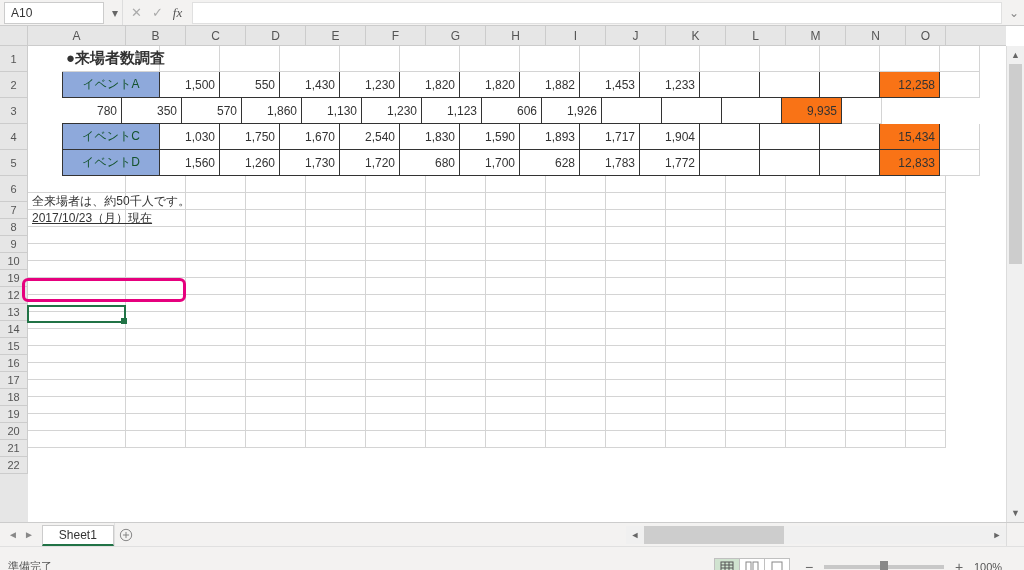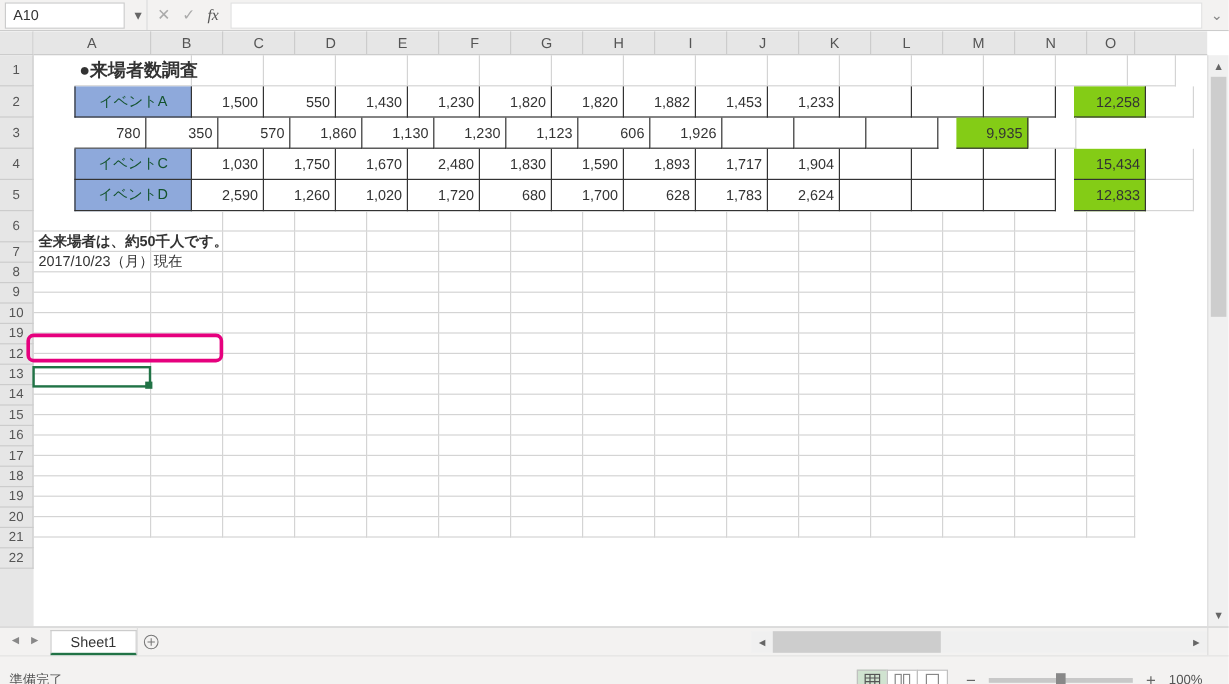--- a/index.html
+++ b/index.html
@@ -32,21 +32,21 @@
 
 .cA { width: 98px; }
 .cB,.cC,.cD,.cE,.cF,.cG,.cH,.cI,.cJ,.cK,.cL,.cM,.cN { width: 60px; }
 .cO { width: 40px; }
 
 .title-cell { font-weight: bold; font-size: 15px; }
 .hdr { background: #8ea9db; color: #fff; justify-content: center; border-right: 1px solid #333 !important; border-bottom: 1px solid #333 !important; border-top: 1px solid #333; }
 .hdr.first { border-left: 1px solid #333; }
 .rowlbl { background: #8ea9db; color: #14532d; justify-content: center; border: 1px solid #333 !important; border-top: none !important; }
 .num { justify-content: flex-end; border-right: 1px solid #333 !important; border-bottom: 1px solid #333 !important; }
-.total { background: #84cc16; justify-content: flex-end; border-right: 1px solid #333 !important; border-bottom: 1px solid #333 !important; margin-left: 15px; }
+.total { background: #f97316; justify-content: flex-end; border-right: 1px solid #333 !important; border-bottom: 1px solid #333 !important; }
 
 .note8 { font-size: 12px; overflow: visible; z-index: 2; position: relative; }
 .note9 { font-size: 12px; overflow: visible; z-index: 2; position: relative; }
 
 
 .highlight-box { position: absolute; left: 22px; top: 252px; width: 164px; height: 24px; border: 3px solid #e6007e; border-radius: 6px; z-index: 5; pointer-events: none; }
 
 
 .active-cursor { position: absolute; left: 27px; top: 279px; width: 99px; height: 18px; border: 2px solid #217346; z-index: 6; pointer-events: none; }
 .active-cursor::after { content: ""; position: absolute; right: -3px; bottom: -3px; width: 6px; height: 6px; background: #217346; }
@@ -191,43 +191,43 @@
         <div class="cell cL num"></div>
         <div class="cell cM num"></div>
         <div class="cell cN total">9,935</div>
         <div class="cell cO"></div>
       </div>
       <div class="row datah">
         <div class="cell cA rowlbl">イベントC</div>
         <div class="cell cB num">1,030</div>
         <div class="cell cC num">1,750</div>
         <div class="cell cD num">1,670</div>
-        <div class="cell cE num">2,480</div>
+        <div class="cell cE num">2,540</div>
         <div class="cell cF num">1,830</div>
         <div class="cell cG num">1,590</div>
         <div class="cell cH num">1,893</div>
         <div class="cell cI num">1,717</div>
         <div class="cell cJ num">1,904</div>
         <div class="cell cK num"></div>
         <div class="cell cL num"></div>
         <div class="cell cM num"></div>
         <div class="cell cN total">15,434</div>
         <div class="cell cO"></div>
       </div>
       <div class="row datah">
         <div class="cell cA rowlbl">イベントD</div>
-        <div class="cell cB num">2,590</div>
+        <div class="cell cB num">1,560</div>
         <div class="cell cC num">1,260</div>
-        <div class="cell cD num">1,020</div>
+        <div class="cell cD num">1,730</div>
         <div class="cell cE num">1,720</div>
         <div class="cell cF num">680</div>
         <div class="cell cG num">1,700</div>
         <div class="cell cH num">628</div>
         <div class="cell cI num">1,783</div>
-        <div class="cell cJ num">2,624</div>
+        <div class="cell cJ num">1,772</div>
         <div class="cell cK num"></div>
         <div class="cell cL num"></div>
         <div class="cell cM num"></div>
         <div class="cell cN total">12,833</div>
         <div class="cell cO"></div>
       </div>
       <div class="row">
         <div class="cell cA"></div>
         <div class="cell cB"></div>
         <div class="cell cC"></div>
@@ -238,38 +238,38 @@
         <div class="cell cH"></div>
         <div class="cell cI"></div>
         <div class="cell cJ"></div>
         <div class="cell cK"></div>
         <div class="cell cL"></div>
         <div class="cell cM"></div>
         <div class="cell cN"></div>
         <div class="cell cO"></div>
       </div>
       <div class="row">
-        <div class="cell cA note8" style="overflow: visible; font-weight: bold;">全来場者は、約50千人です。</div>
-        <div class="cell cB"></div>
-        <div class="cell cC"></div>
-        <div class="cell cD"></div>
-        <div class="cell cE"></div>
-        <div class="cell cF"></div>
-        <div class="cell cG"></div>
-        <div class="cell cH"></div>
-        <div class="cell cI"></div>
-        <div class="cell cJ"></div>
-        <div class="cell cK"></div>
-        <div class="cell cL"></div>
-        <div class="cell cM"></div>
-        <div class="cell cN"></div>
-        <div class="cell cO"></div>
-      </div>
-      <div class="row">
-        <div class="cell cA note9" style="overflow: visible;">2017/10/23（月）現在</div>
+        <div class="cell cA note8" style="overflow: visible;">全来場者は、約50千人です。</div>
+        <div class="cell cB"></div>
+        <div class="cell cC"></div>
+        <div class="cell cD"></div>
+        <div class="cell cE"></div>
+        <div class="cell cF"></div>
+        <div class="cell cG"></div>
+        <div class="cell cH"></div>
+        <div class="cell cI"></div>
+        <div class="cell cJ"></div>
+        <div class="cell cK"></div>
+        <div class="cell cL"></div>
+        <div class="cell cM"></div>
+        <div class="cell cN"></div>
+        <div class="cell cO"></div>
+      </div>
+      <div class="row">
+        <div class="cell cA note9" style="overflow: visible; text-decoration: underline;">2017/10/23（月）現在</div>
         <div class="cell cB"></div>
         <div class="cell cC"></div>
         <div class="cell cD"></div>
         <div class="cell cE"></div>
         <div class="cell cF"></div>
         <div class="cell cG"></div>
         <div class="cell cH"></div>
         <div class="cell cI"></div>
         <div class="cell cJ"></div>
         <div class="cell cK"></div>

